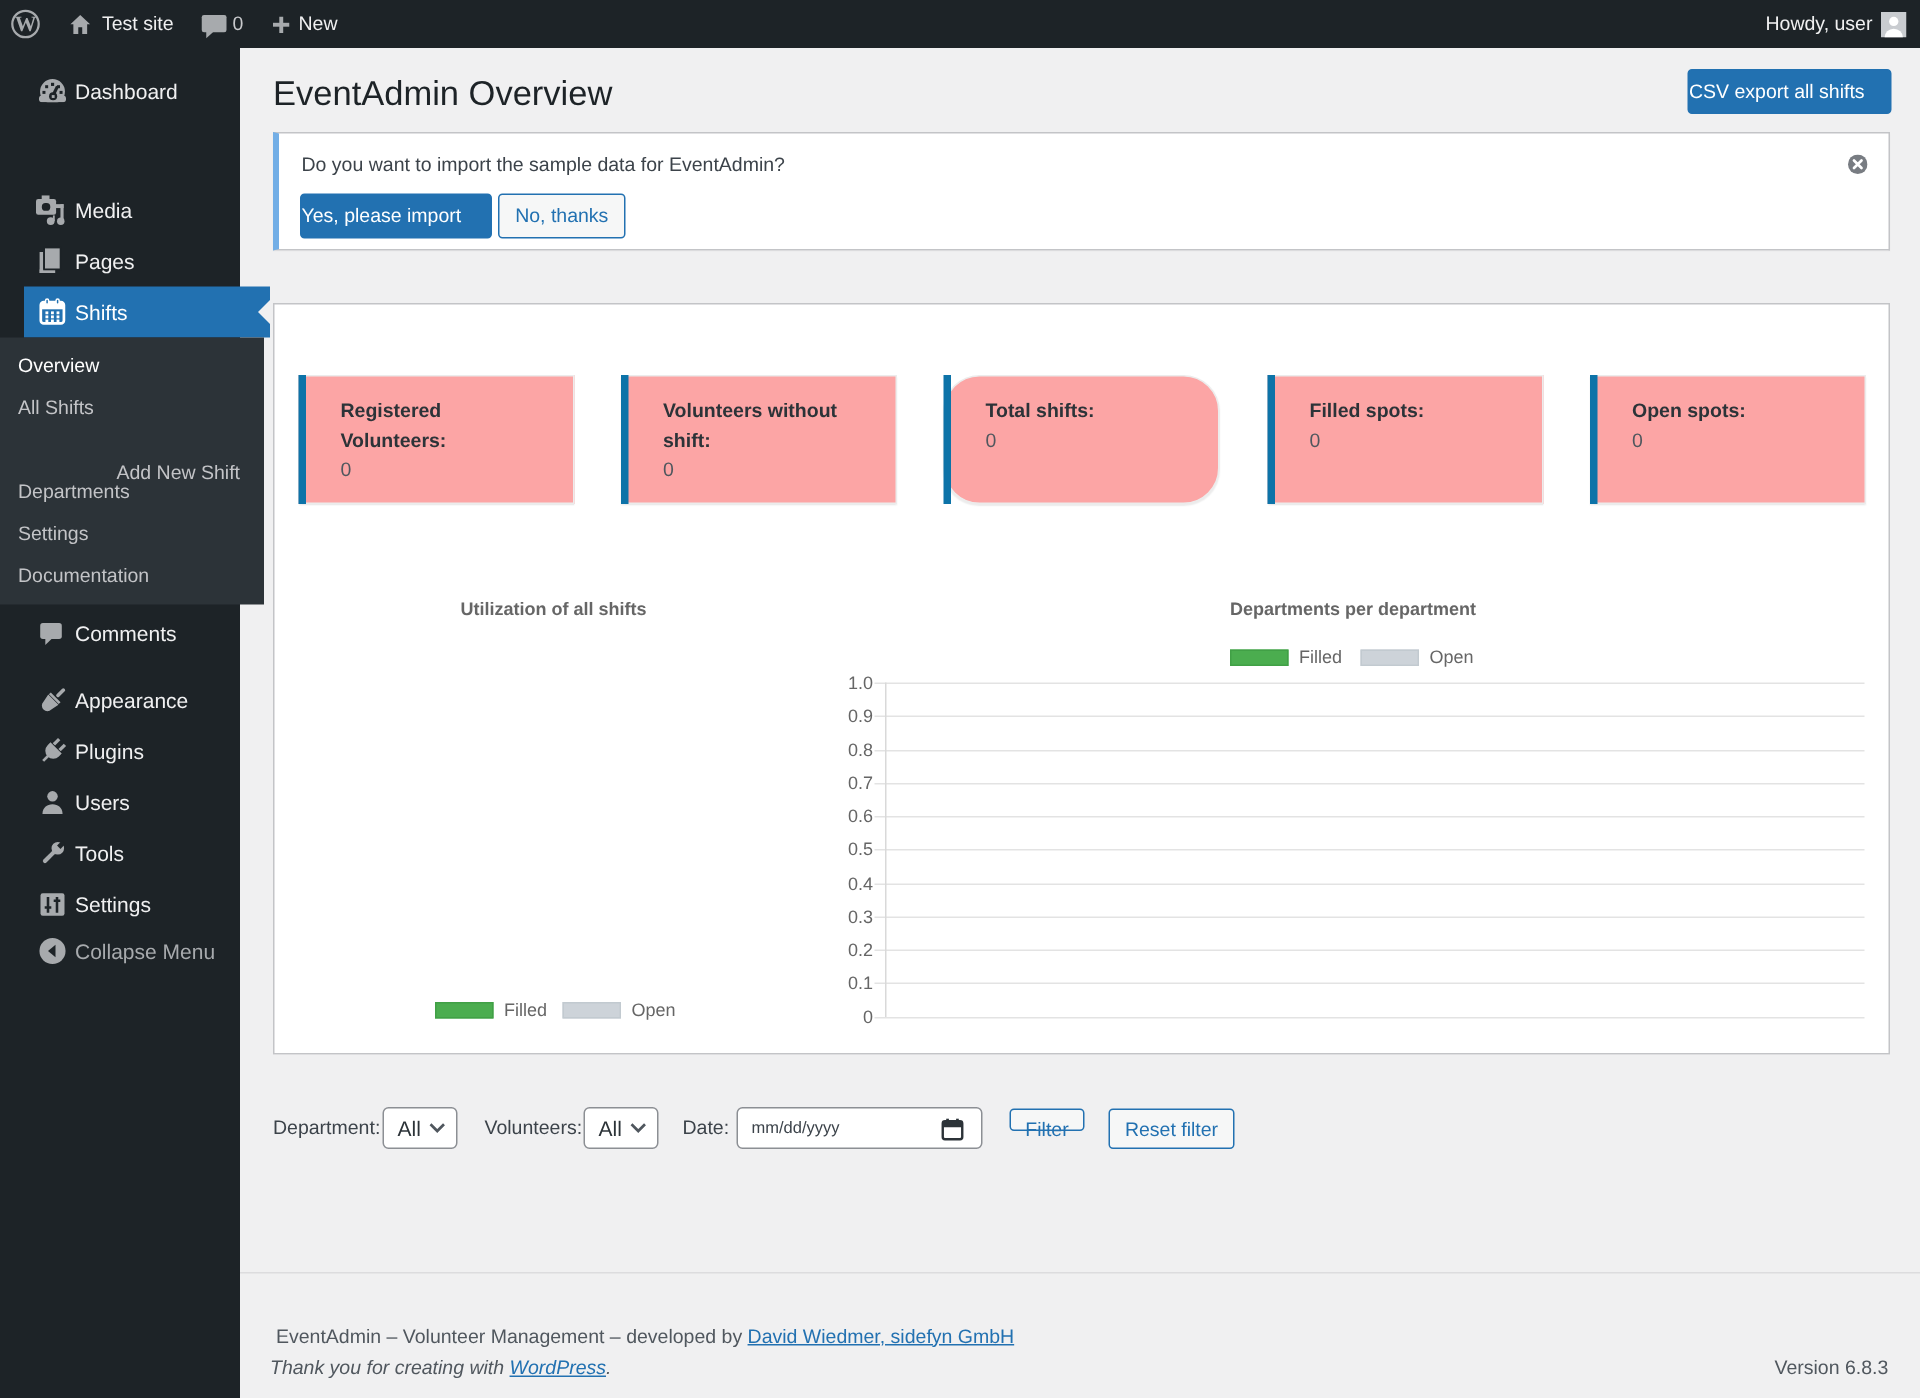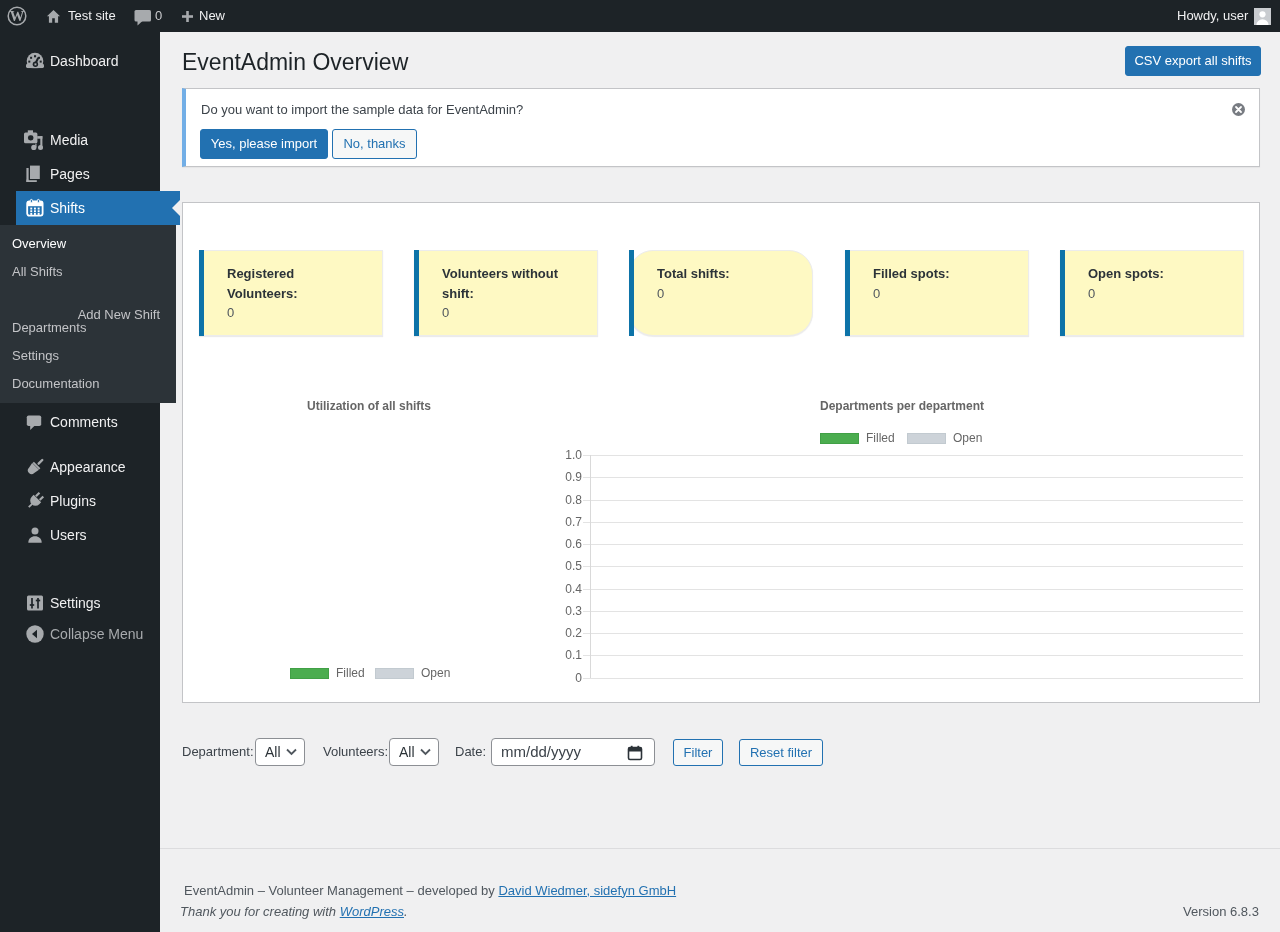--- a/index.html
+++ b/index.html
@@ -14,28 +14,28 @@
 
 #menu { position:absolute; left:0; top:32px; width:160px; height:900px; background:#1d2327; }
 .mi { position:absolute; left:0; width:164px; height:34px;margin-left:16px; }
 .mi .lbl { position:absolute; left:34px; top:0; line-height:34px; font-size:14px; color:#f0f0f1; }
 .mi svg { position:absolute; left:9px; top:7px; }
 #submenu { position:absolute; left:0; top:193px; width:176px; height:178px; background:#2c3338; }
 .smi { position:absolute; left:12px; width:148px; height:28px; line-height:28px; font-size:13px; color:#c3c4c7; }
 
 
 #h1 { position:absolute; left:182px; top:48px; font-size:23px; font-weight:400; color:#1d2327; line-height:1.3; }
-.btn-primary { position:absolute; background:#2271b1; border:1px solid #2271b1; border-radius:3px; color:#fff; font-size:13px; text-align:center; font-family:"Liberation Sans", sans-serif; }
+.btn-primary { position:absolute; background:#2271b1; border:1px solid #2271b1; border-radius:3px; color:#fff; font-size:13px; text-align:left; font-family:"Liberation Sans", sans-serif; }
 .btn-secondary { position:absolute; background:#f6f7f7; border:1px solid #2271b1; border-radius:3px; color:#2271b1; font-size:13px; text-align:center; font-family:"Liberation Sans", sans-serif; }
 
 #notice { position:absolute; left:182px; top:88px; width:1078px; height:79px; background:#fff; border:1px solid #c3c4c7; border-left:4px solid #72aee6; box-shadow:0 1px 1px rgba(0,0,0,.04); }
 
 #panel { position:absolute; left:182px; top:202px; width:1078px; height:501px; background:#fff; border:1px solid #c3c4c7; }
 
-.card { position:absolute; top:48px; width:184px; height:86px; background:#fef9c3; border:1px solid #ececec; box-shadow:0 1px 1px rgba(0,0,0,.08); }
+.card { position:absolute; top:48px; width:184px; height:86px; background:#fca5a5; border:1px solid #ececec; box-shadow:0 1px 1px rgba(0,0,0,.08); }
 .card .bar { position:absolute; left:-1px; top:-1px; width:5px; height:86px; background:#0d73a8; }
 .card .t { position:absolute; left:27px; top:13px; width:140px; font-size:13px; font-weight:bold; color:#2c3338; line-height:19.5px; }
 .card .v { font-size:13px; font-weight:400; color:#50575e; }
 
 .ctitle { position:absolute; font-size:12px; font-weight:bold; color:#666; text-align:center; }
 .leg-box { position:absolute; width:39px; height:11px; }
 .leg-txt { position:absolute; font-size:12px; color:#666; line-height:12px; }
 .gridline { position:absolute; height:1px; background:#e3e3e3; }
 .ylab { position:absolute; width:40px; text-align:right; font-size:12px; color:#666; line-height:12px; }
 
@@ -172,20 +172,30 @@
       </g>
     </svg>
     <span class="lbl">Plugins</span>
   </div>
   <div class="mi" style="top:486px;">
     <svg width="20" height="20" viewBox="0 0 20 20" fill="#a7aaad">
       <circle cx="10" cy="5.9" r="3.5"></circle>
       <path d="M3.3 17.7 c0 -4.2 3 -6.5 6.7 -6.5 s6.7 2.3 6.7 6.5 z"></path>
     </svg>
     <span class="lbl">Users</span>
+  </div>
+  <div class="mi" style="top:520px;">
+    <svg width="20" height="20" viewBox="0 0 20 20">
+      <g transform="rotate(45 10 10)">
+        <circle cx="10" cy="5" r="4.2" fill="#a7aaad"></circle>
+        <rect x="8.4" y="-0.5" width="3.2" height="4.6" fill="#1d2327"></rect>
+        <rect x="8.6" y="8" width="2.8" height="10.5" rx="1.4" fill="#a7aaad"></rect>
+      </g>
+    </svg>
+    <span class="lbl">Tools</span>
   </div>
   <div class="mi" style="top:554px;">
     <svg width="20" height="20" viewBox="0 0 20 20">
       <rect x="2" y="2.5" width="16" height="15" rx="1.5" fill="#a7aaad"></rect>
       <g stroke="#1d2327" stroke-width="1.7">
         <line x1="7" y1="5" x2="7" y2="15.5"></line>
         <line x1="13" y1="5" x2="13" y2="15.5"></line>
         <line x1="4.8" y1="12" x2="9.2" y2="12"></line>
         <line x1="10.8" y1="7.5" x2="15.2" y2="7.5"></line>
       </g>
@@ -284,27 +294,27 @@
 </div>
 <div class="flabel" style="left:323px;">Volunteers:</div>
 <div class="fsel" style="left:389px;width:50px;">
   <span style="position:absolute;left:9px;top:0;line-height:26px;">All</span>
   <svg style="position:absolute;right:7px;top:9px;" width="11" height="8" viewBox="0 0 11 8">
       <path d="M1 1.5 L5.5 6 L10 1.5" fill="none" stroke="#50575e" stroke-width="1.8"></path>
     </svg>
 </div>
 <div class="flabel" style="left:455px;">Date:</div>
 <div class="fsel" style="left:491px;width:164px;">
-  <span style="position:absolute;left:9px;top:0;line-height:26px;font-size:15px;color:#3c434a;">mm/dd/yyyy</span>
+  <span style="position:absolute;left:9px;top:0;line-height:26px;font-size:11px;color:#3c434a;">mm/dd/yyyy</span>
   <svg style="position:absolute;right:11px;top:5.5px;" width="16" height="16" viewBox="0 0 16 16">
     <rect x="1.5" y="2.5" width="13" height="12" rx="1.5" fill="none" stroke="#2c3338" stroke-width="1.6"></rect>
     <rect x="1.5" y="2.5" width="13" height="4" fill="#2c3338"></rect>
     <rect x="3.8" y="0.8" width="1.8" height="3" fill="#2c3338"></rect>
     <rect x="10.4" y="0.8" width="1.8" height="3" fill="#2c3338"></rect>
   </svg>
 </div>
-<div class="btn-secondary" style="left:673px;top:739px;width:50px;height:27px;line-height:25px;">Filter</div>
+<div class="btn-secondary" style="left:673px;top:739px;width:50px;height:15px;line-height:25px;">Filter</div>
 <div class="btn-secondary" style="left:739px;top:739px;width:84px;height:27px;line-height:25px;">Reset filter</div>
 
 <div id="footline"></div>
 <div class="foot" style="left:184px;top:882.5px;">EventAdmin – Volunteer Management – developed by <a href="#">David Wiedmer, sidefyn GmbH</a></div>
 <div class="foot" style="left:180px;top:903.5px;font-style:italic;">Thank you for creating with <a href="#">WordPress</a>.</div>
 <div class="foot" style="left:1183px;top:903.5px;">Version 6.8.3</div>
 
 </body></html>

